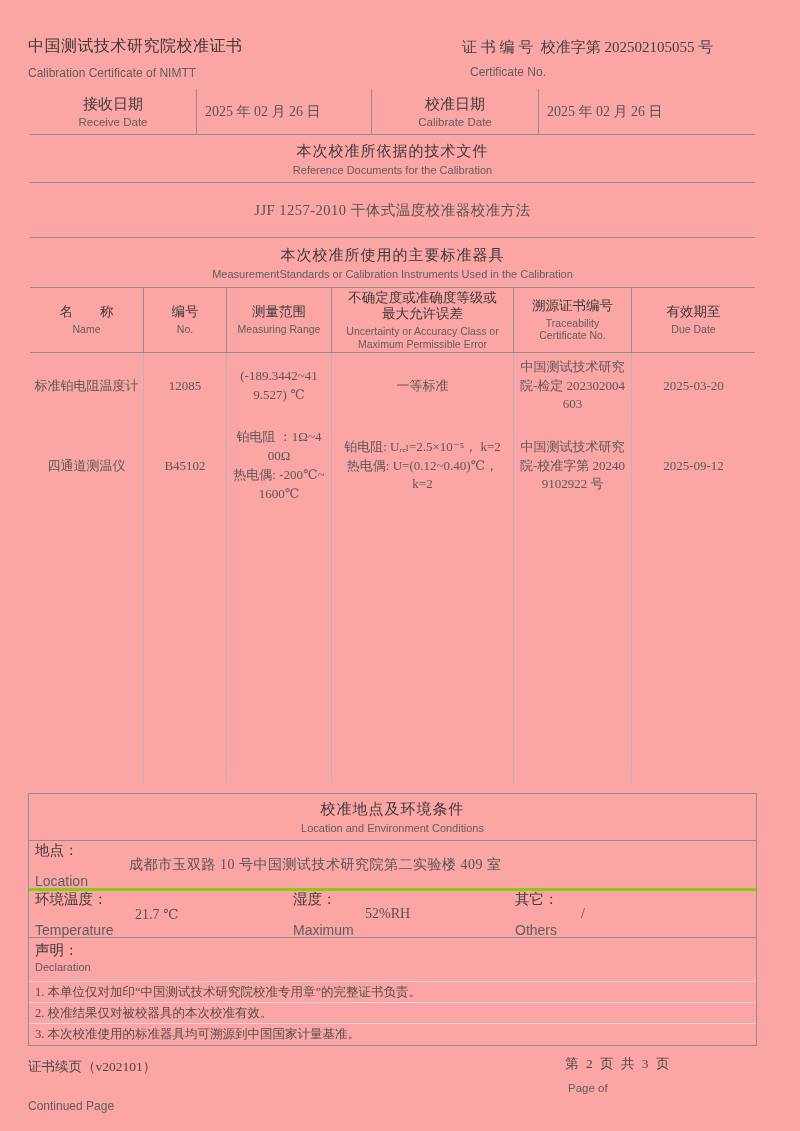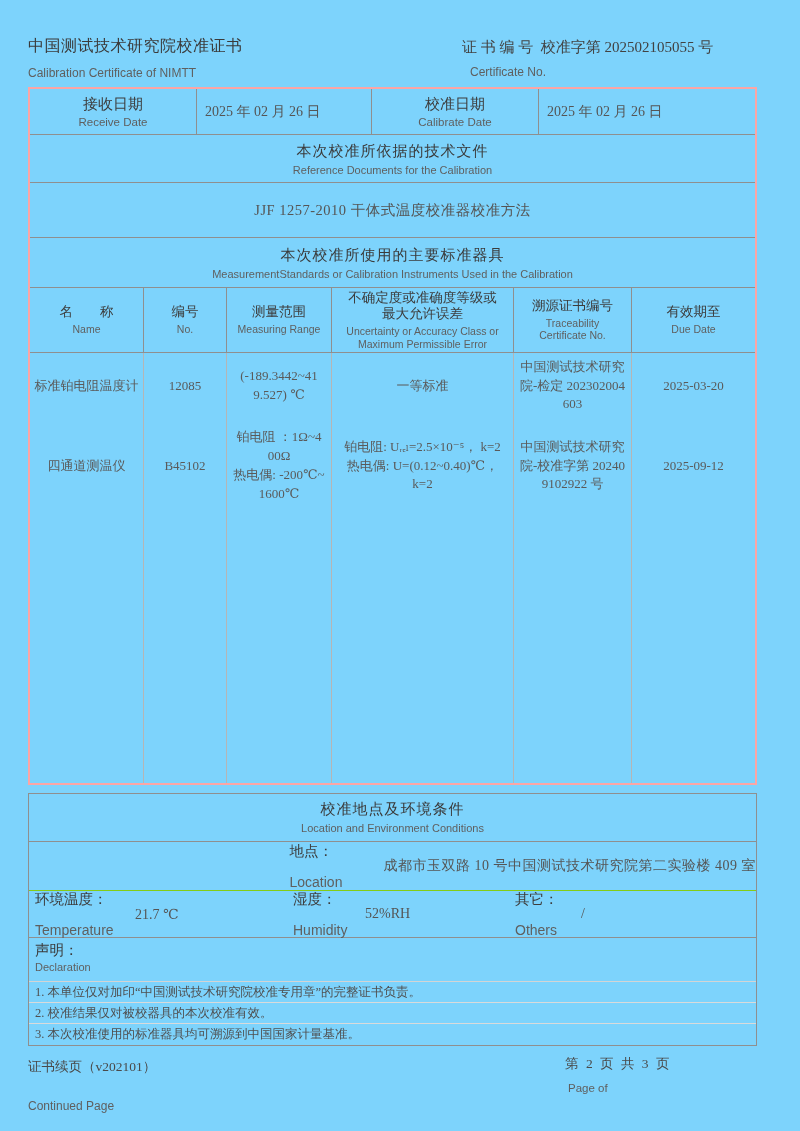--- a/index.html
+++ b/index.html
@@ -1,18 +1,18 @@
 <!DOCTYPE html>
 <html><head>
 <meta charset="utf-8">
 <style>
   html,body { margin:0; padding:0; background:#e8e8e6; }
   .page {
     position:relative; width:800px; height:1131px; margin:0 auto;
-    background:#7dd3fc; color:#4a4a4a; overflow:hidden;
+    background:#fca5a5; color:#4a4a4a; overflow:hidden;
     font-family:"Liberation Serif","DejaVu Serif",serif;
   }
   .en { font-family:"Liberation Sans","DejaVu Sans",sans-serif; color:#5f5f5f; }
 
   
   .hdr-left { position:absolute; left:28px; top:36px; }
   .hdr-left .t-cn { font-size:16px; color:#3a3a3a; letter-spacing:0.5px; }
   .hdr-left .t-en { font-size:12px; margin-top:9px; }
   .hdr-right { position:absolute; left:462px; top:38px; }
   .hdr-right .t-cn { font-size:15px; color:#424242; }
@@ -64,22 +64,22 @@
 
   
   .loc {
     position:absolute; left:28px; top:793px; width:729px; height:253px;
     border:1px solid #8f8f8f; box-sizing:border-box; display:flex; flex-direction:column;
   }
   .loc-title { height:48px; box-sizing:border-box; border-bottom:1px solid #8f8f8f;
     display:flex; flex-direction:column; align-items:center; justify-content:center; }
   .loc-title .cn { font-size:15px; color:#3a3a3a; letter-spacing:1px; }
   .loc-title .en2 { font-size:11px; margin-top:3px; }
-  .loc-row { height:50px; box-sizing:border-box; border-bottom:1px solid #84cc16;
-    display:flex; align-items:center;justify-content:flex-end; }
+  .loc-row { height:50px; box-sizing:border-box; border-bottom:3px solid #84cc16;
+    display:flex; align-items:center; }
   .grp-lbl { display:flex; flex-direction:column; justify-content:center; }
   .grp-lbl .cn { font-size:14.5px; color:#3c3c3c; }
   .grp-lbl .en2 { font-size:14px; margin-top:13px; }
   .loc-lbl { width:100px; padding-left:6px; box-sizing:border-box; }
   .loc-val { font-size:14px; color:#555; letter-spacing:0.5px; }
   .env-row { height:47px; box-sizing:border-box; border-bottom:1px solid #8f8f8f;
     display:flex; align-items:center; }
   .env-l1 { width:106px; padding-left:6px; box-sizing:border-box; }
   .env-v1 { width:150px; box-sizing:border-box; font-size:14px; color:#555; }
   .env-l2 { width:80px; padding-left:8px; box-sizing:border-box; }
@@ -224,21 +224,21 @@
       <div class="loc-val">成都市玉双路 10 号中国测试技术研究院第二实验楼 409 室</div>
     </div>
     <div class="env-row">
       <div class="grp-lbl env-l1">
         <div class="cn">环境温度：</div>
         <div class="en2 en">Temperature</div>
       </div>
       <div class="env-v1">21.7 ℃</div>
       <div class="grp-lbl env-l2">
         <div class="cn">湿度：</div>
-        <div class="en2 en">Humidity</div>
+        <div class="en2 en">Maximum</div>
       </div>
       <div class="env-v2">52%RH</div>
       <div class="grp-lbl env-l3">
         <div class="cn">其它：</div>
         <div class="en2 en">Others</div>
       </div>
       <div class="env-v3">/</div>
     </div>
     <div class="decl-head">
       <div class="cn">声明：</div>

